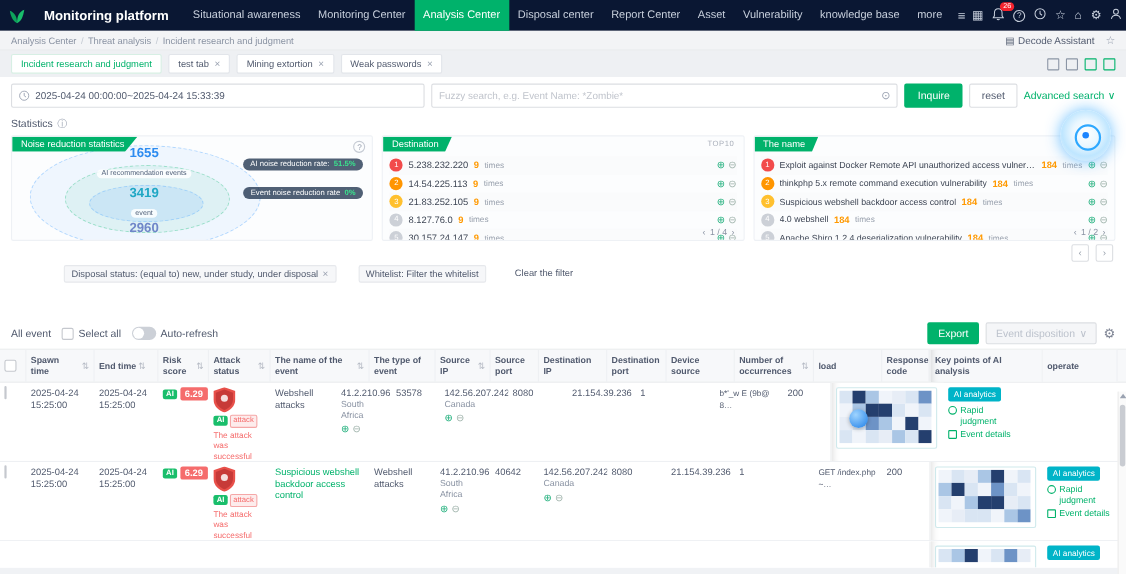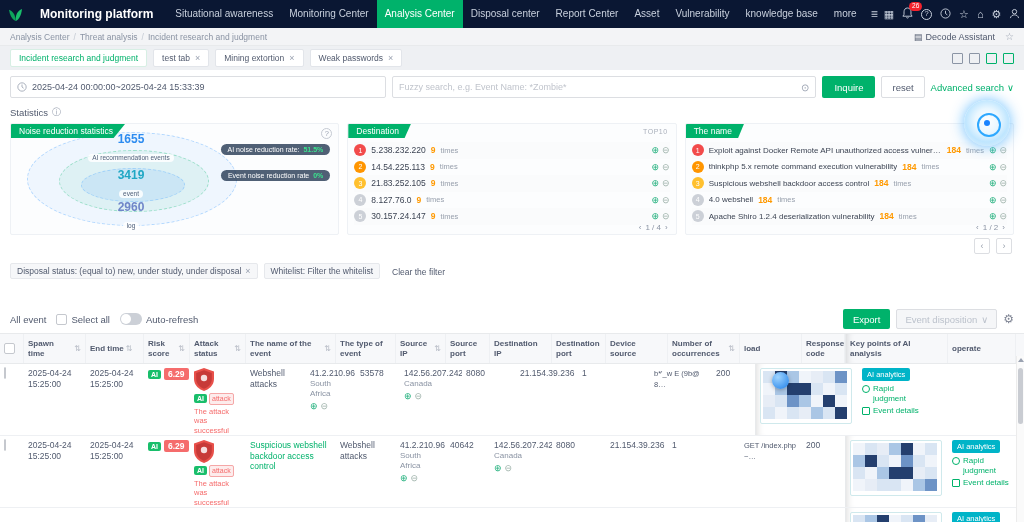--- a/index.html
+++ b/index.html
@@ -48,21 +48,21 @@
   .field input { border:none; outline:none; flex:1; font-size:9px; color:#515a6e; font-family:"Liberation Sans", sans-serif; background:transparent; }
   .field input::placeholder { color:#c0c4cc; }
   .f-ic { color:#9aa2b1; font-size:10px; }
   .btn-inquire { height:22px; background:#00b26b; color:#fff; border:none; border-radius:2px; font-size:9.5px; padding:0 12px; cursor:pointer; }
   .btn-reset { height:22px; background:#fff; color:#515a6e; border:1px solid #dcdee2; border-radius:2px; font-size:9.5px; padding:0 10px; cursor:pointer; }
   .adv-link { color:#00b26b; font-size:9.5px; display:flex; align-items:center; gap:3px; cursor:pointer; white-space:nowrap; }
 
   .stats-caption { display:flex; align-items:center; gap:4px; padding:2px 10px 4px; font-size:9.5px; color:#515a6e; }
   .info-ic { color:#9aa2b1; font-size:9px; }
 
-  .stats-row { display:flex; gap:8px; padding:0 10px; height:112px;border-radius:19px; }
+  .stats-row { display:flex; gap:8px; padding:0 10px; height:96px;border-radius:19px; }
   .panel { flex:1; position:relative; background:#fcfdfe; border:1px solid #eef1f5; border-radius:2px; overflow:hidden; }
   .panel-tag { position:absolute; top:0; left:0; background:#00b26b; color:#fff; font-size:8.5px; padding:2px 12px 2px 8px; clip-path:polygon(0 0,100% 0,90% 100%,0 100%); z-index:3; white-space:nowrap; }
   .help-circle { position:absolute; top:4px; right:6px; width:11px; height:11px; border:1px solid #c5cad3; border-radius:50%; color:#9aa2b1; font-size:7.5px; display:flex; align-items:center; justify-content:center; z-index:3; }
   
   .venn { position:absolute; inset:0; }
   .ve { position:absolute; border-radius:50%; }
   .ve1 { left:16px; top:8px;  width:210px; height:94px; background:rgba(64,158,255,.07); border:1px dashed rgba(64,158,255,.35); }
   .ve2 { left:48px; top:26px; width:150px; height:62px; background:rgba(0,178,107,.07); border:1px dashed rgba(0,178,107,.3); }
   .ve3 { left:70px; top:44px; width:104px; height:34px; background:rgba(64,158,255,.12); border:1px dashed rgba(64,158,255,.3); }
   .vnum { position:absolute; left:60px; width:120px; text-align:center; z-index:2; }
@@ -87,21 +87,21 @@
   .li-icons { margin-left:auto; display:flex; gap:3px; font-size:9px; }
   .ic-plus { color:#22b07d; cursor:pointer; }
   .ic-minus { color:#9fb3ab; cursor:pointer; }
   .top10 { position:absolute; top:4px; right:8px; font-size:7px; color:#aab0bb; letter-spacing:.5px; z-index:3; }
   .pager { position:absolute; bottom:2px; right:8px; font-size:8px; color:#8a93a3; display:flex; gap:4px; align-items:center; }
   .pager .pg-ch { cursor:pointer; }
 
   .carousel-row { height:22px; display:flex; align-items:center; justify-content:flex-end; gap:6px; padding:0 12px; }
   .car-btn { width:16px; height:16px; border:1px solid #dcdee2; background:#fff; border-radius:2px; color:#99a1ad; font-size:9px; display:flex; align-items:center; justify-content:center; cursor:pointer; }
 
-  .filter-row { height:22px; display:flex; align-items:flex-end; gap:6px; padding:0 10px; }
+  .filter-row { height:22px; display:flex; align-items:flex-start; gap:20px; padding:0 10px;margin-left:48px; }
   .ftag { background:#f6f7f9; border:1px solid #e6e8ec; color:#515a6e; font-size:8.5px; padding:2px 6px; border-radius:2px; display:flex; align-items:center; gap:4px; white-space:nowrap; }
   .ftag .tab-x { cursor:pointer; }
   .clear-btn { font-size:8.5px; color:#515a6e; cursor:pointer; padding:2px 6px; }
 
   .gap-strip { height:26px; }
 
   
   .toolbar-row { height:28px; display:flex; align-items:center; gap:10px; padding:0 10px; }
   .ai-chip { border:1px solid #16c3a0; border-radius:3px; height:20px; display:flex; align-items:center; padding:0 6px 0 2px; gap:4px; cursor:pointer; background:#fff; }
   .ai-logo { width:15px; height:15px; border-radius:2px; background:linear-gradient(135deg,#3a7bd5,#00d2ff); color:#fff; font-size:7px; font-weight:bold; display:flex; align-items:center; justify-content:center; }

